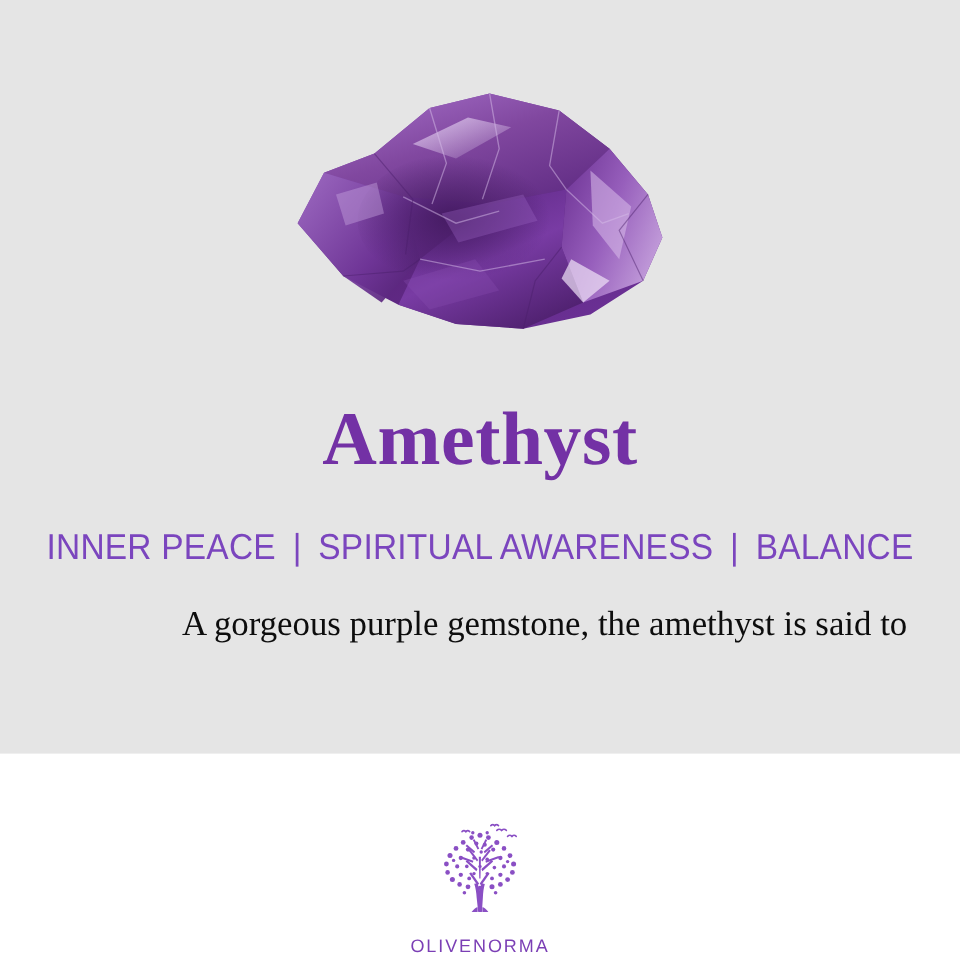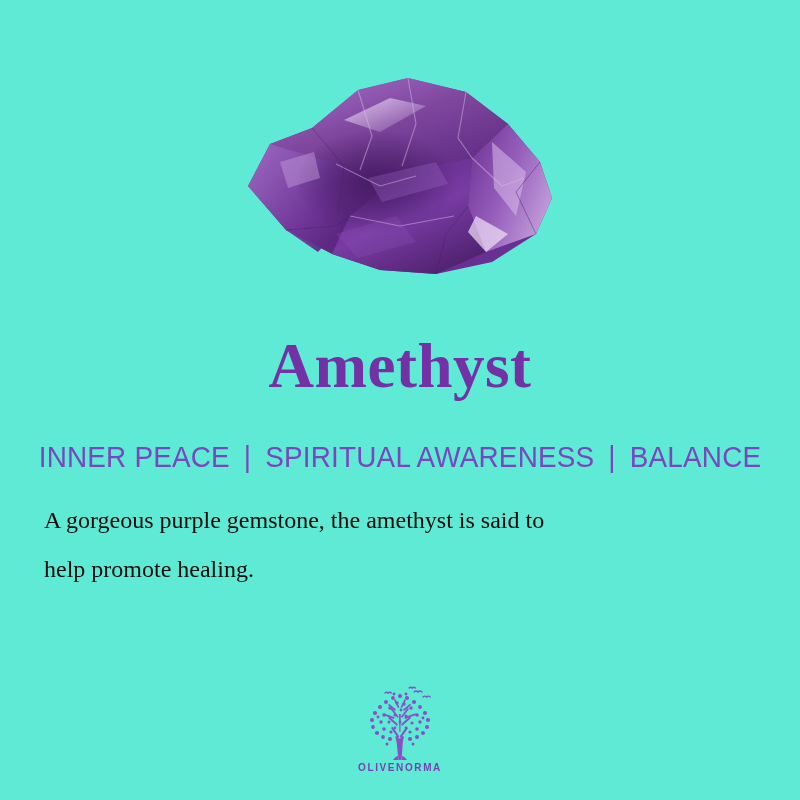--- a/index.html
+++ b/index.html
@@ -9,22 +9,22 @@
   body {
     width: 800px;
     height: 800px;
     background: #ffffff;
     font-family: "Liberation Serif", "DejaVu Serif", serif;
     overflow: hidden;
   }
   .card {
     position: relative;
     width: 800px;
-    height: 800px;
-    background: #5eead4;
+    height: 628px;
+    background: #e5e5e5;
     box-sizing: border-box;
   }
 
   
   .gem-stage {
     position: absolute;
     left: 0;
     top: 66px;
     width: 800px;
     height: 235px;
@@ -74,43 +74,43 @@
     font-weight: 300;
   }
 
   
   .desc {
     position: absolute;
     left: 50%;
     transform: translateX(-50%);
     top: 496px;
     width: 712px;
-    text-align: left;
+    text-align: right;
     font-family: "Liberation Serif", "DejaVu Serif", serif;
-    font-size: 24px;
+    font-size: 29px;
     line-height: 49px;
     color: #0d0d0d;
   }
 
   
   .brand {
     position: absolute;
     left: 0;
     top: 686px;
     width: 800px;
     display: flex;
     flex-direction: column;
     align-items: center;
   }
   .brand-mark { display: block; }
   .brand-name {
-    margin-top: 0;
+    margin-top: 18px;
     font-family: "Liberation Sans", "DejaVu Sans", sans-serif;
-    font-size: 10px;
-    font-weight: 700;
+    font-size: 15px;
+    font-weight: 400;
     letter-spacing: 1.6px;
     color: #7B3FB5;
   }
 </style>
 </head>
 <body>
 
 <div class="card">
 
   <div class="gem-stage">
@@ -194,21 +194,20 @@
   <div class="keywords">
     <span class="kw">INNER PEACE</span>
     <span class="sep">|</span>
     <span class="kw">SPIRITUAL AWARENESS</span>
     <span class="sep">|</span>
     <span class="kw">BALANCE</span>
   </div>
 
   <div class="desc">
     <div>A gorgeous purple gemstone, the amethyst is said to</div>
-    <div>help promote healing.</div>
   </div>
 
   <div class="brand">
     <svg class="brand-mark" width="86" height="76" viewBox="0 0 86 76">
       <g fill="#8A4FC4">
 
         <path d="M41.5,74 L40.2,62 C40,58 39.4,54 38.2,50.5 L41,50 L42.6,56 L44.2,50
                  L47,50.6 C46,54 45.6,58 45.4,62 L44.6,74 Z"></path>
         <path d="M36,74 q3,-4 5,-4 l0,4 Z"></path>
         <path d="M50,74 q-3,-4 -5,-4 l0,4 Z"></path>

